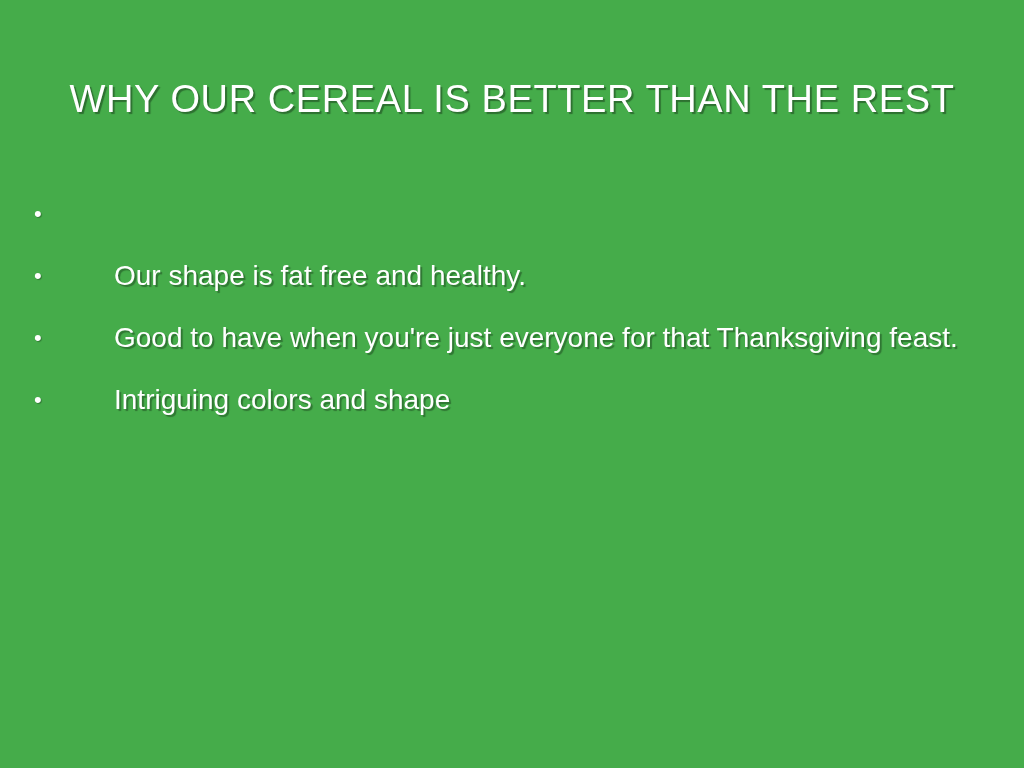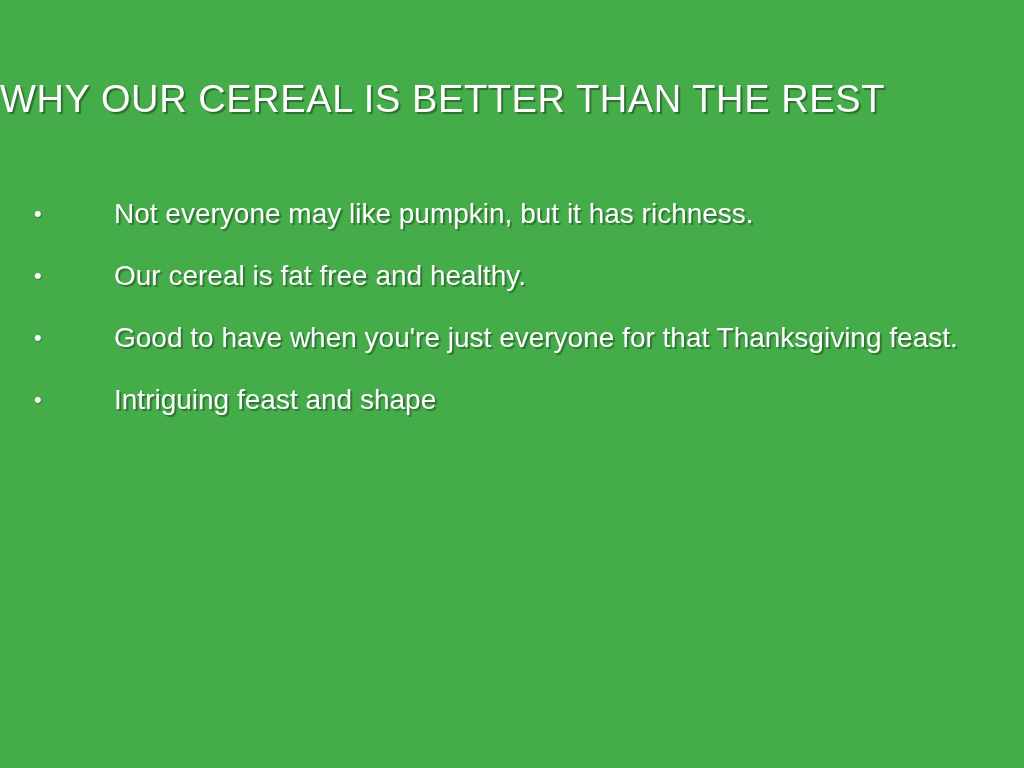--- a/index.html
+++ b/index.html
@@ -17,20 +17,21 @@
     width: 1024px;
     height: 768px;
     background: #45ac4a;
     box-sizing: border-box;
   }
   .slide-title {
     position: absolute;
     top: 76px;
     left: 0;
     width: 1024px;
+    text-align: center;
     color: #ffffff;
     font-size: 38px;
     font-weight: 400;
     letter-spacing: 0.6px;
     line-height: 46px;
     white-space: nowrap;
     text-shadow: 2px 2px 1px rgba(0, 0, 0, 0.35);
   }
   .bullet-list {
     position: absolute;
@@ -66,29 +67,28 @@
 </head>
 <body>
 
 <div class="slide">
 
   <div class="slide-title">WHY OUR CEREAL IS BETTER THAN THE REST</div>
 
   <ul class="bullet-list">
     <li class="bullet-item">
       <span class="bullet-marker">•</span>
-      <span class="bullet-text">Not everyone may like pumpkin, but it has richness.</span>
     </li>
     <li class="bullet-item">
       <span class="bullet-marker">•</span>
-      <span class="bullet-text">Our cereal is fat free and healthy.</span>
+      <span class="bullet-text">Our shape is fat free and healthy.</span>
     </li>
     <li class="bullet-item">
       <span class="bullet-marker">•</span>
       <span class="bullet-text">Good to have when you're just everyone for that Thanksgiving feast.</span>
     </li>
     <li class="bullet-item">
       <span class="bullet-marker">•</span>
-      <span class="bullet-text">Intriguing feast and shape</span>
+      <span class="bullet-text">Intriguing colors and shape</span>
     </li>
   </ul>
 
 </div>
 
 </body></html>

